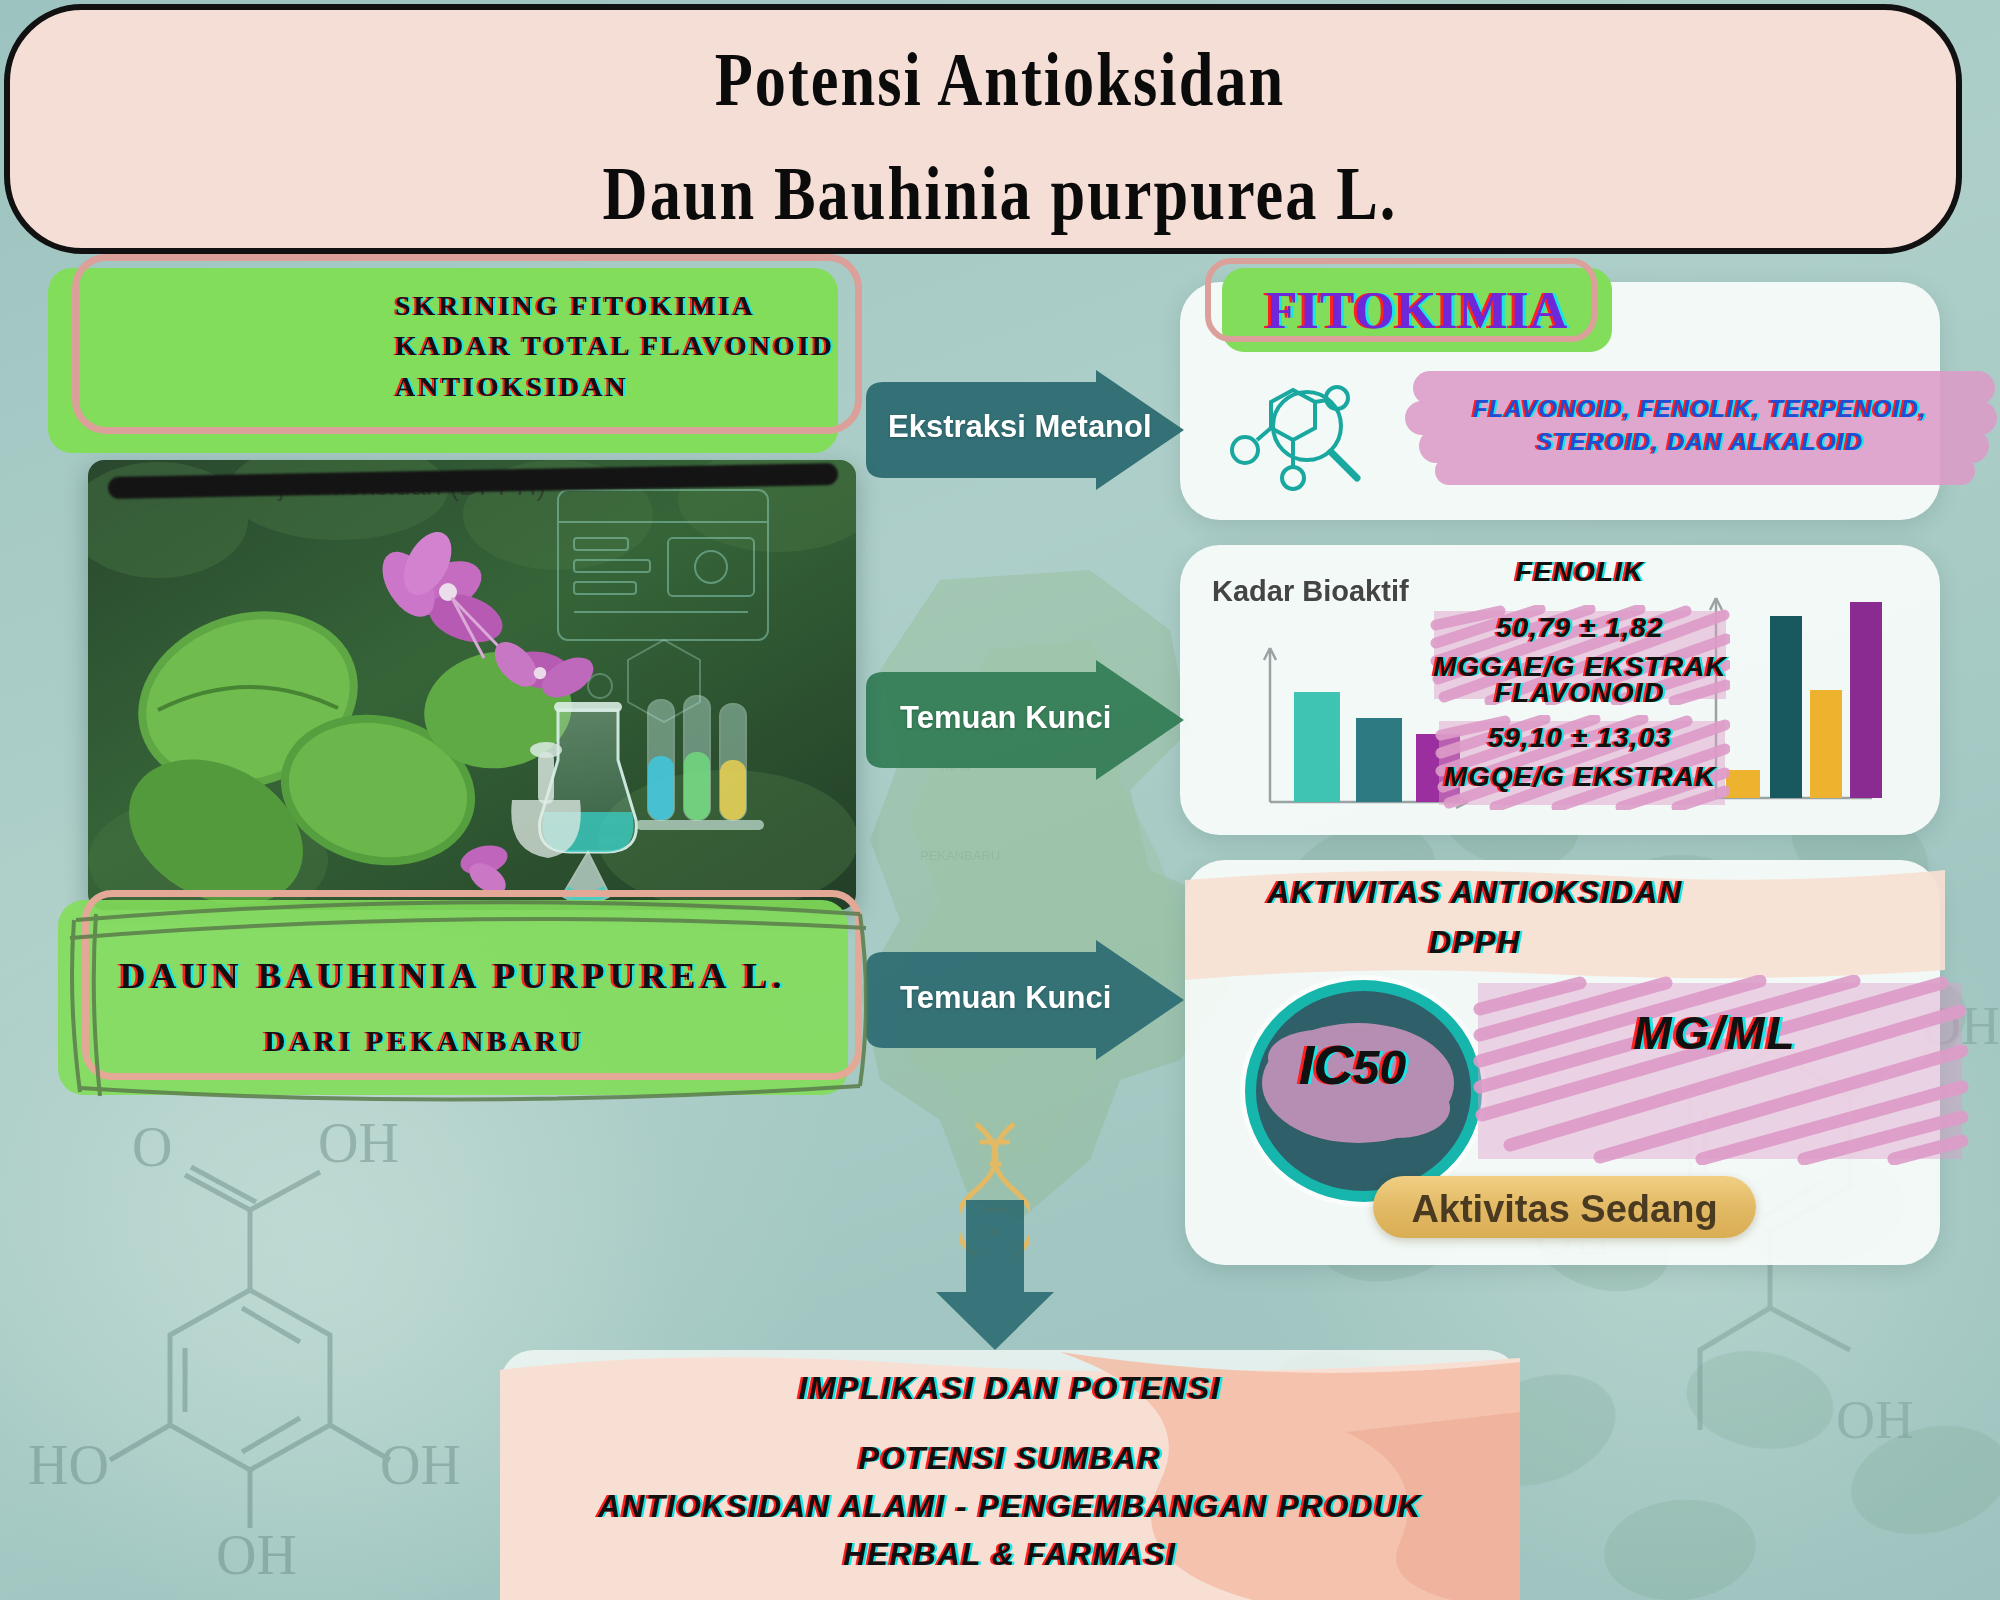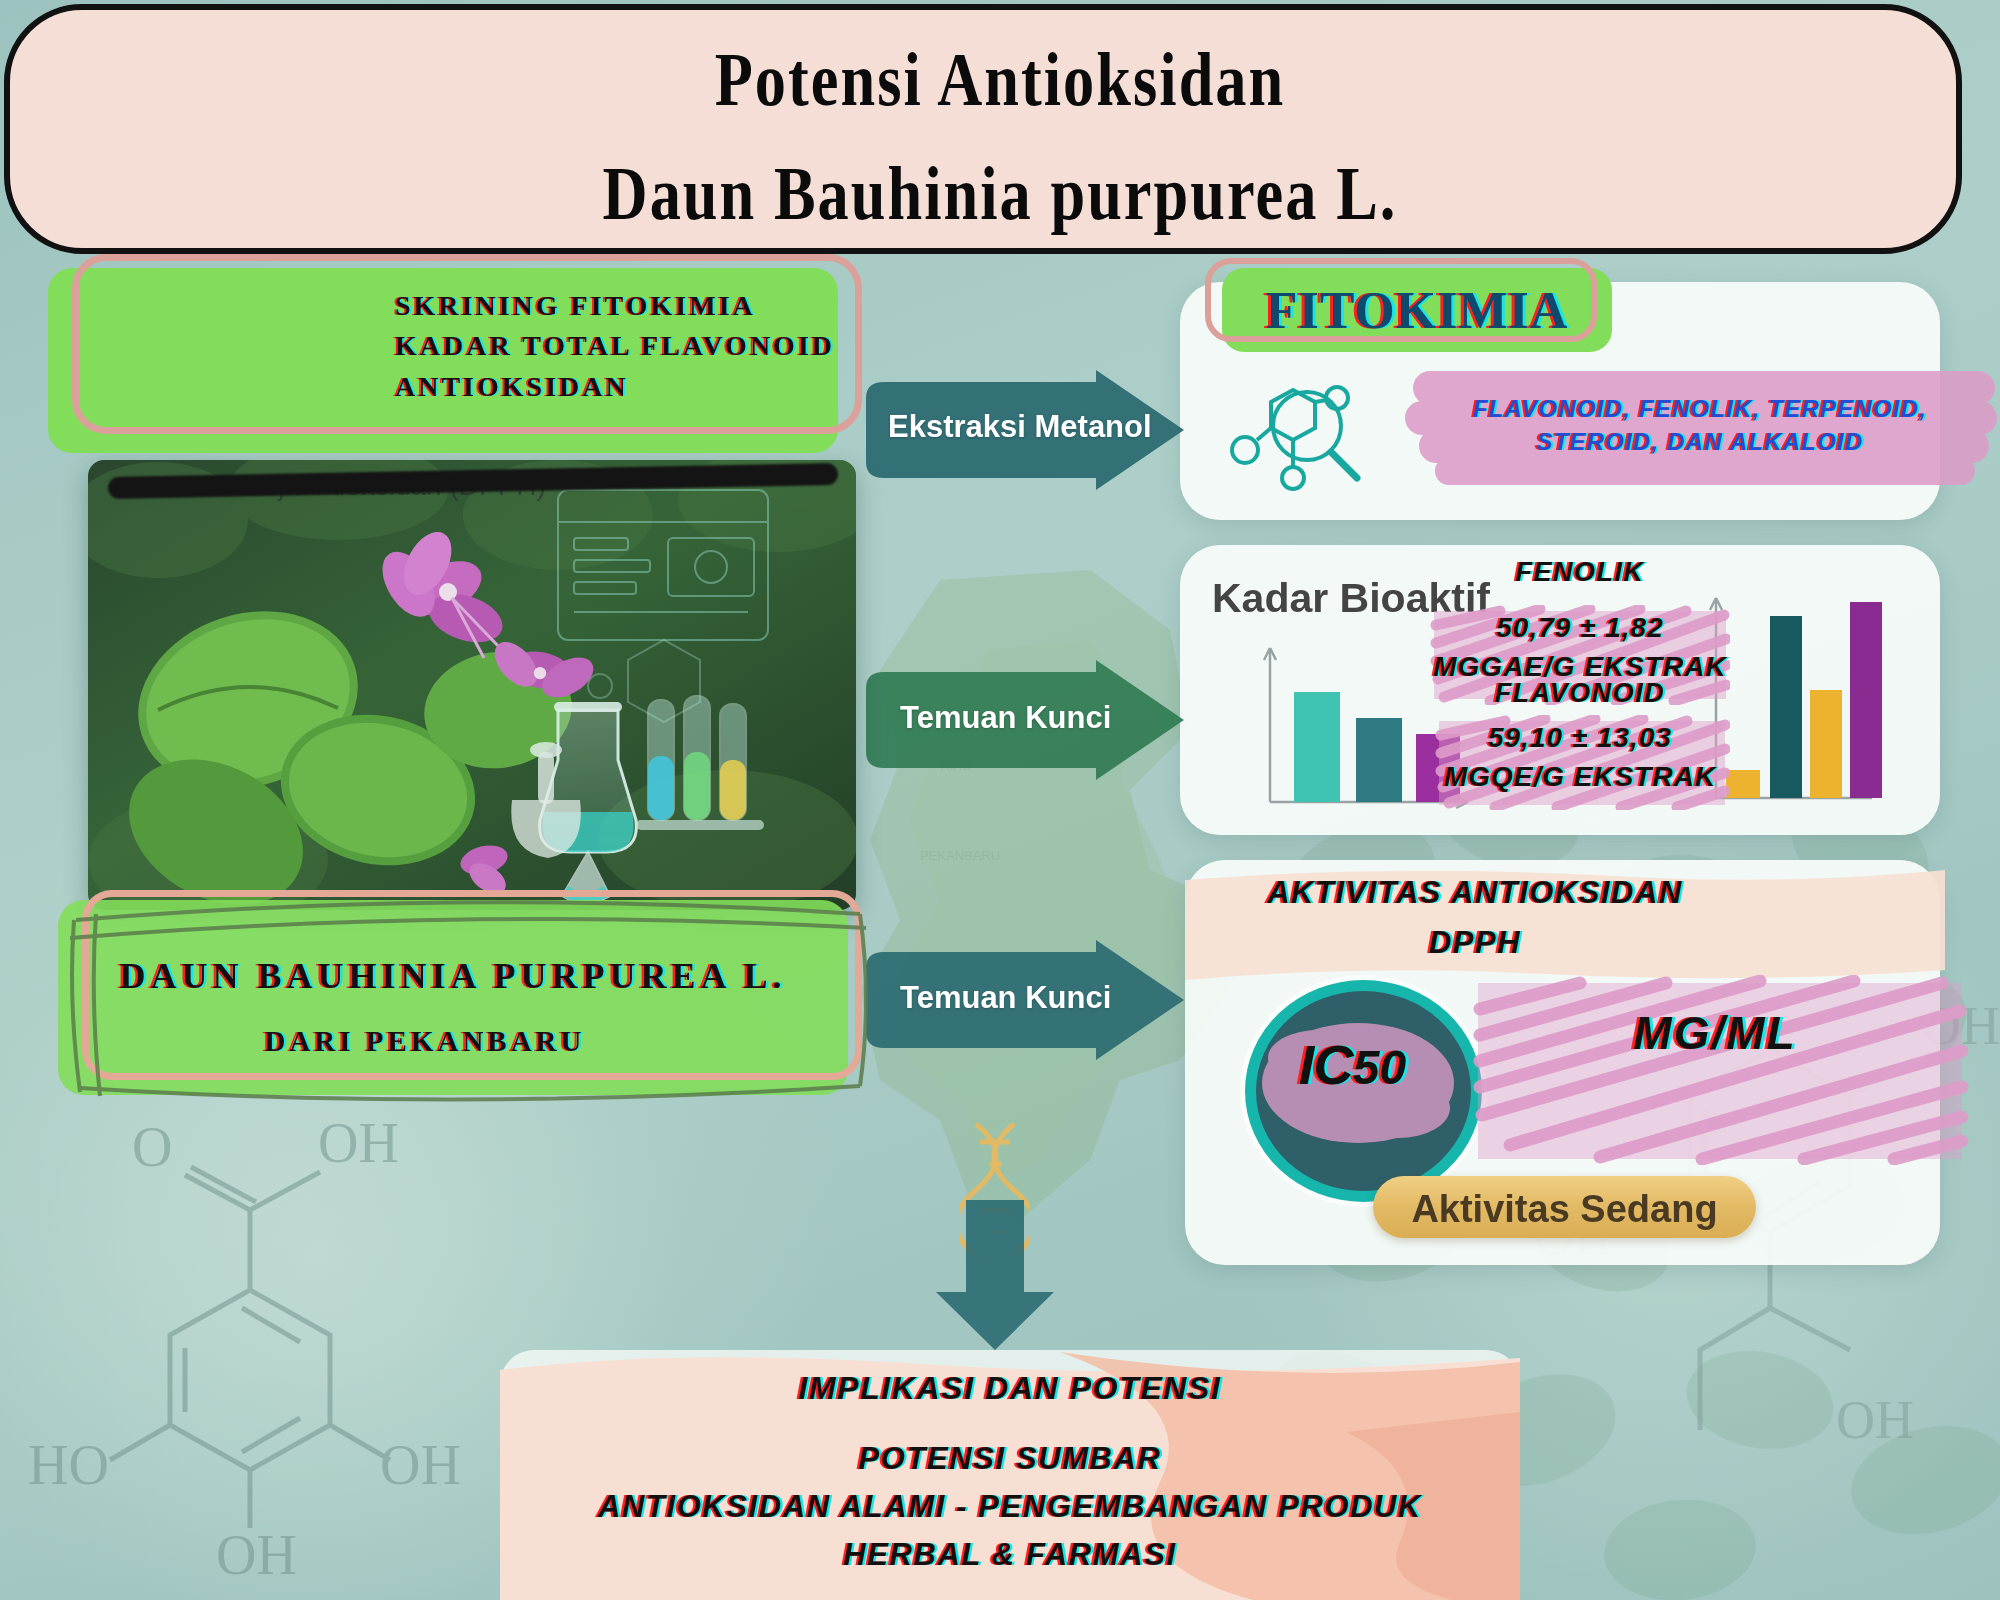--- a/index.html
+++ b/index.html
@@ -84,31 +84,31 @@
     white-space:nowrap;text-shadow:0 1px 3px rgba(0,0,0,.25);}
 
   
   .card-fito{position:absolute;left:1180px;top:282px;width:760px;height:238px;z-index:12;}
   .fito-badge{position:absolute;left:1222px;top:268px;width:390px;height:84px;
     background:#82dd5a;border-radius:22px;z-index:20;}
   .fito-badge-out{position:absolute;left:1205px;top:258px;width:392px;height:84px;
     border:6px solid #dba09a;border-radius:26px;z-index:21;box-sizing:border-box;}
   .fito-word{position:absolute;left:1222px;width:390px;top:281px;text-align:center;z-index:23;
     font-family:"Liberation Serif",serif;font-weight:700;font-size:52px;letter-spacing:1px;
-    color:#0c4a6e;text-shadow:-3px 0 0 #ff1f1f, 3px 0 0 #15e6e6;}
+    color:#6d28d9;text-shadow:-3px 0 0 #ff1f1f, 3px 0 0 #15e6e6;}
   .fito-hl{position:absolute;left:1405px;top:365px;width:600px;height:125px;z-index:18;}
   .fito-text{position:absolute;left:1420px;width:560px;top:392px;text-align:center;z-index:20;
     font-family:"Liberation Sans",sans-serif;font-weight:700;font-style:italic;
     font-size:24px;letter-spacing:1.2px;line-height:1.38;color:#1d4ed8;
     text-shadow:-2.2px 0 0 #ff1f1f, 2.2px 0 0 #15e6e6;}
   .molecule-ic{position:absolute;left:1215px;top:370px;width:190px;height:130px;z-index:14;}
 
   .card-kadar{position:absolute;left:1180px;top:545px;width:760px;height:290px;z-index:12;}
   .kadar-title{position:absolute;left:1212px;top:575px;z-index:16;
-    font-family:"Liberation Sans",sans-serif;font-weight:700;font-size:41px;color:#444;}
+    font-family:"Liberation Sans",sans-serif;font-weight:700;font-size:29px;color:#444;}
   .chart-left{position:absolute;left:1250px;top:640px;width:230px;height:175px;z-index:15;}
   .chart-right{position:absolute;left:1700px;top:580px;width:235px;height:235px;z-index:15;}
 
   .hl-fen{position:absolute;left:1430px;top:605px;width:300px;height:100px;z-index:17;}
   .hl-fla{position:absolute;left:1435px;top:715px;width:295px;height:95px;z-index:17;}
   .lbl-fen{position:absolute;left:1430px;width:300px;top:557px;text-align:center;z-index:19;
     font-family:"Liberation Sans",sans-serif;font-weight:700;font-style:italic;font-size:27px;
     letter-spacing:1.5px;color:#111;text-shadow:-2.2px 0 0 #ff1f1f,2.2px 0 0 #15e6e6;}
   .val-fen{position:absolute;left:1425px;width:310px;top:608px;text-align:center;z-index:19;
     font-family:"Liberation Sans",sans-serif;font-weight:700;font-style:italic;font-size:28px;

